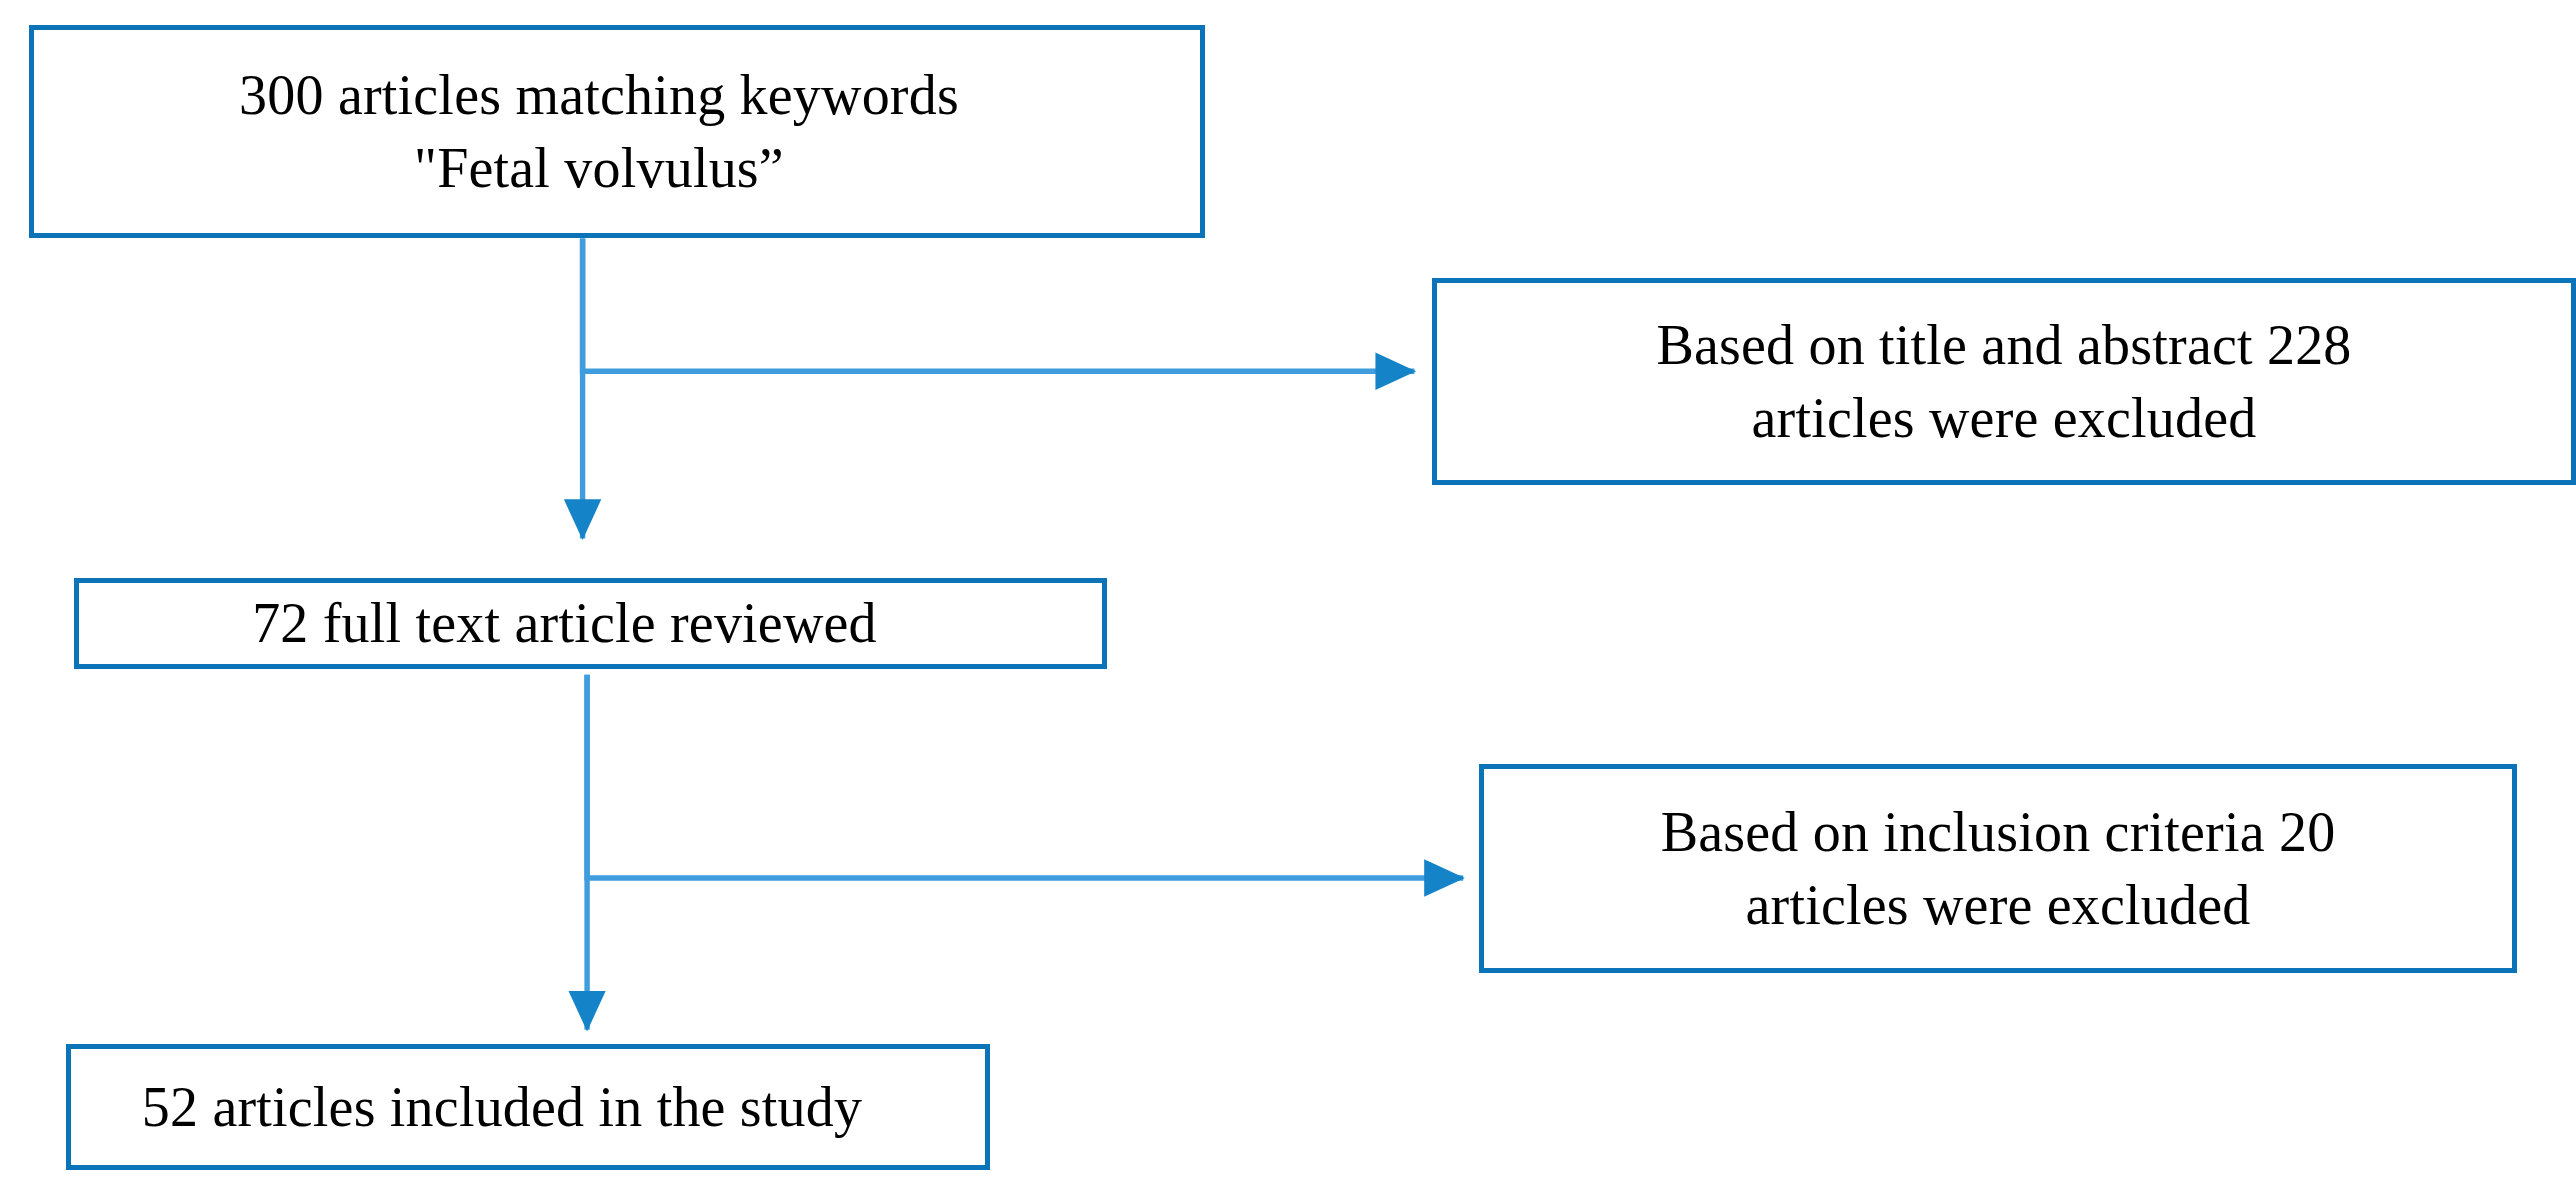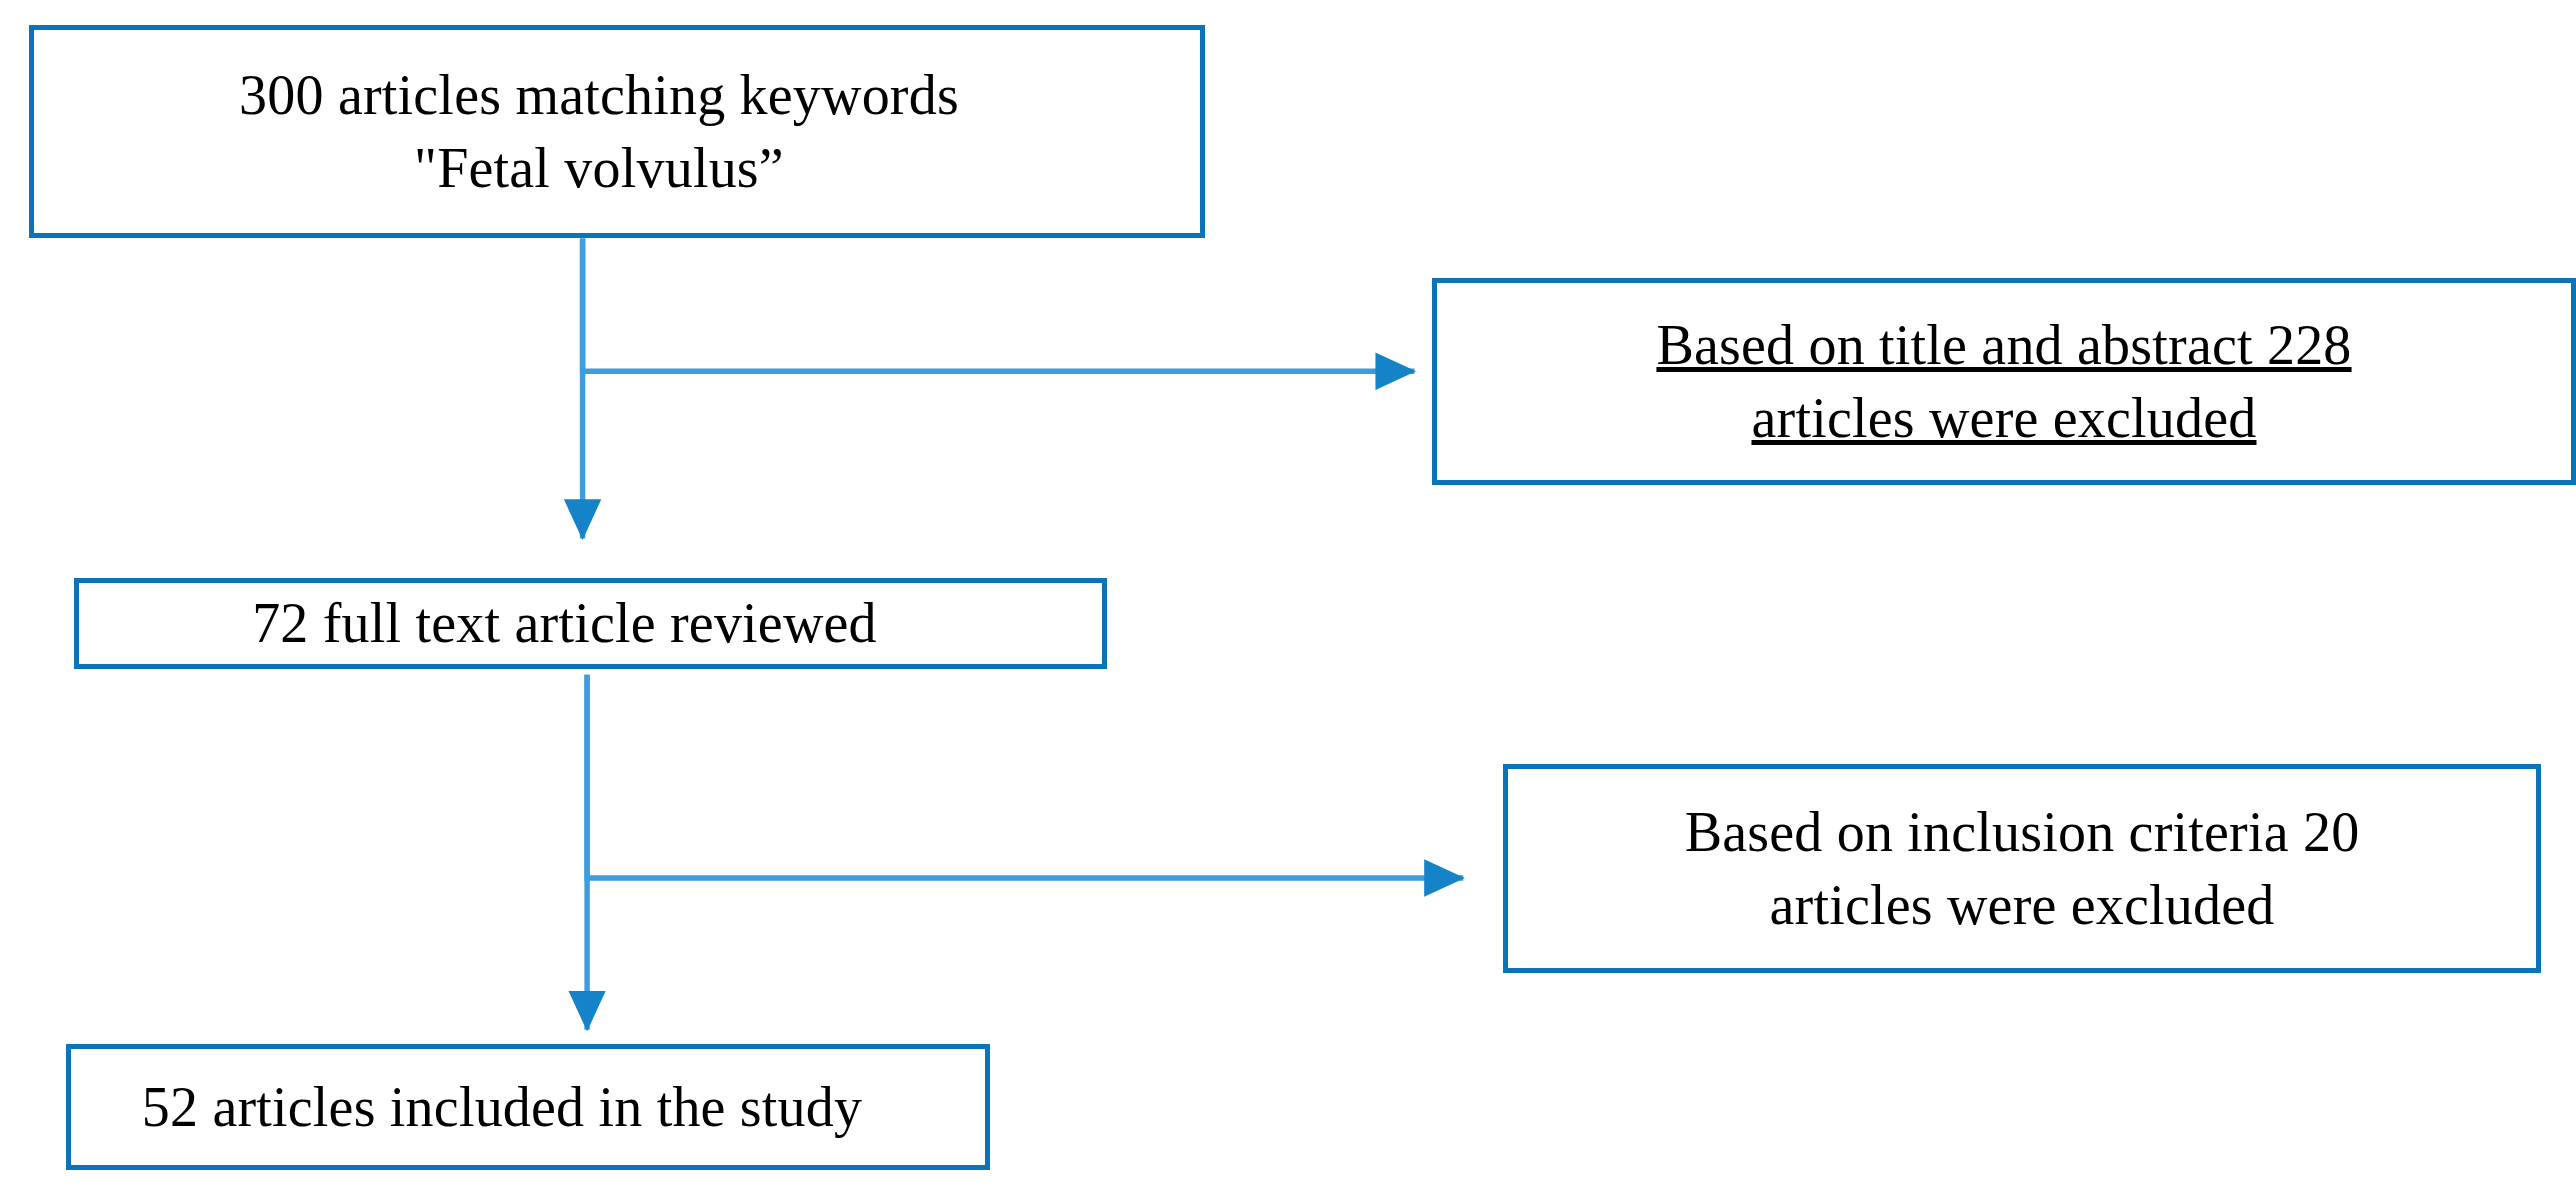--- a/index.html
+++ b/index.html
@@ -44,21 +44,21 @@
     line-height: 1.30;
   }
   .flow-box .box-line {
     display: block;
     white-space: nowrap;
     font-size: 56px;
     letter-spacing: 0.2px;
   }
   
   #box-search    { left: 29px;   top: 25px;   width: 1176px; height: 213px; }
-  #box-excl-1    { left: 1432px; top: 278px;  width: 1144px; height: 207px; text-decoration: underline; }
+  #box-excl-1    { left: 1432px; top: 278px;  width: 1144px; height: 207px; }
   #box-fulltext  { left: 74px;   top: 578px;  width: 1033px; height: 91px; }
   #box-excl-2    { left: 1479px; top: 764px;  width: 1038px; height: 209px; }
   #box-included  { left: 66px;   top: 1044px; width: 924px; height: 126px; }
 
   
   #box-fulltext  .box-line,
   #box-included  .box-line { padding-right: 52px; }
   #box-search    .box-line { padding-right: 36px; }
 </style>
 </head>
@@ -98,21 +98,21 @@
 
   <div class="flow-box" id="box-excl-1" style="border-color: rgb(11, 116, 184); color: rgb(0, 0, 0);">
     <span class="box-line">Based on title and abstract 228</span>
     <span class="box-line">articles were excluded</span>
   </div>
 
   <div class="flow-box" id="box-fulltext" style="border-color: rgb(11, 116, 184); color: rgb(0, 0, 0);">
     <span class="box-line">72 full text article reviewed</span>
   </div>
 
-  <div class="flow-box" id="box-excl-2" style="border-color: rgb(11, 116, 184); color: rgb(0, 0, 0); margin-left: 24px;">
+  <div class="flow-box" id="box-excl-2" style="border-color: rgb(11, 116, 184); color: rgb(0, 0, 0);">
     <span class="box-line">Based on inclusion criteria 20</span>
     <span class="box-line">articles were excluded</span>
   </div>
 
   <div class="flow-box" id="box-included" style="border-color: rgb(11, 116, 184); color: rgb(0, 0, 0);">
     <span class="box-line">52 articles included in the study</span>
   </div>
 
 </div>
 

